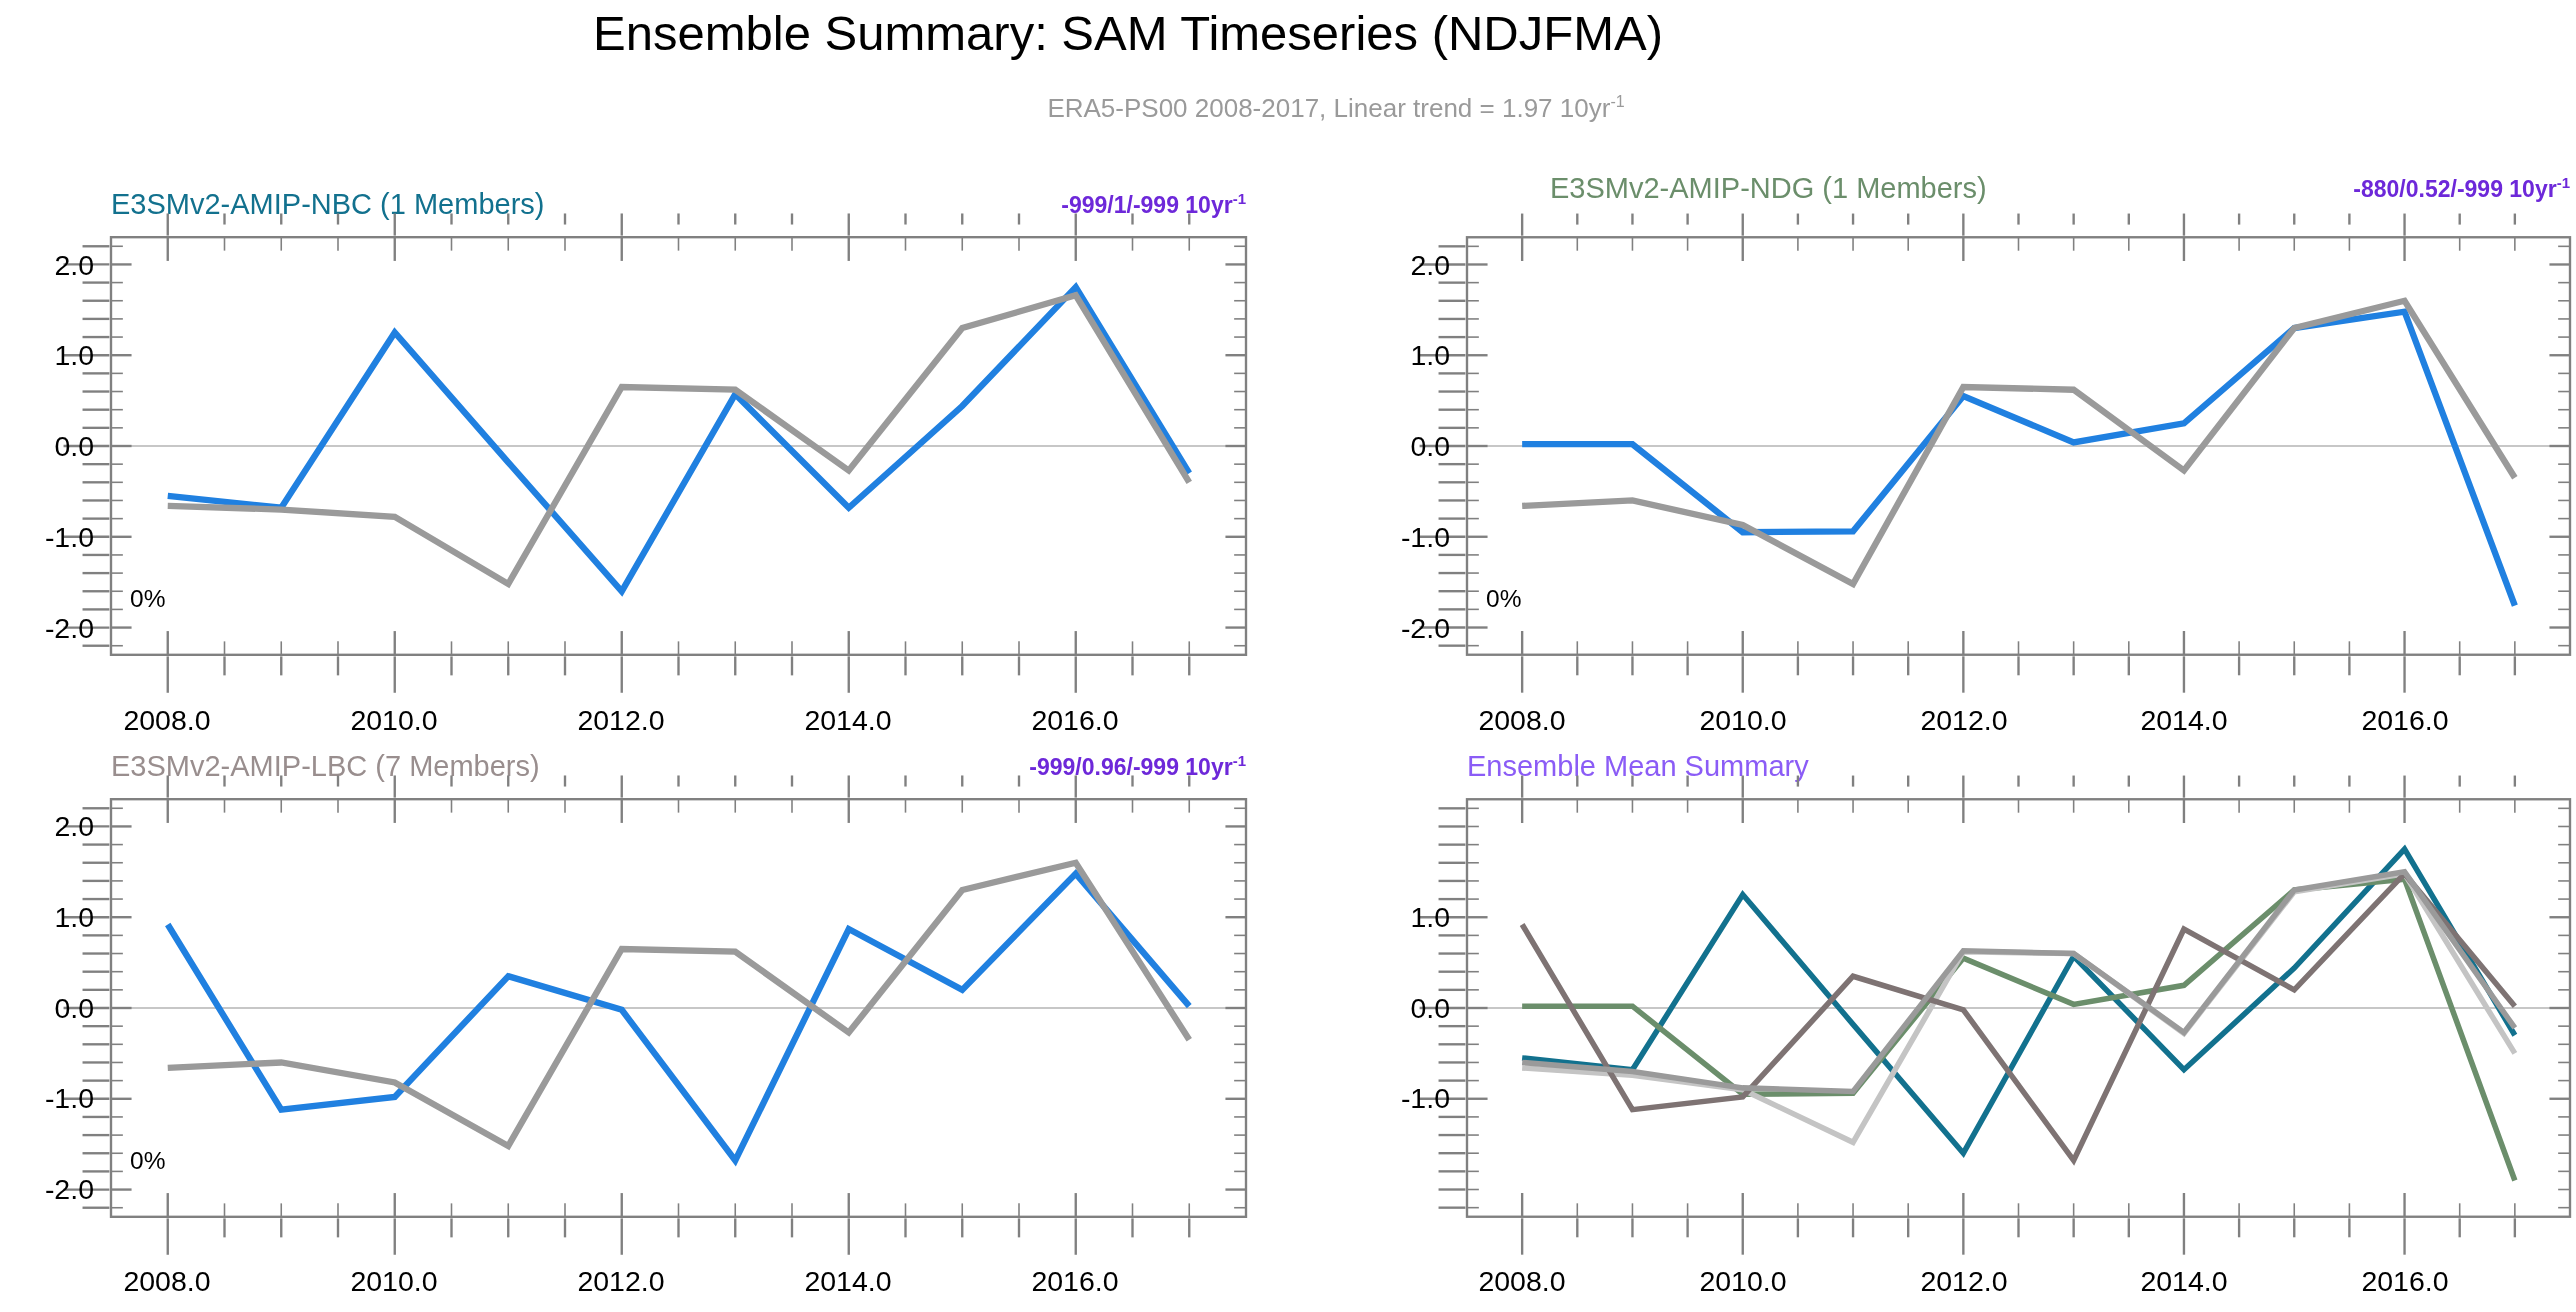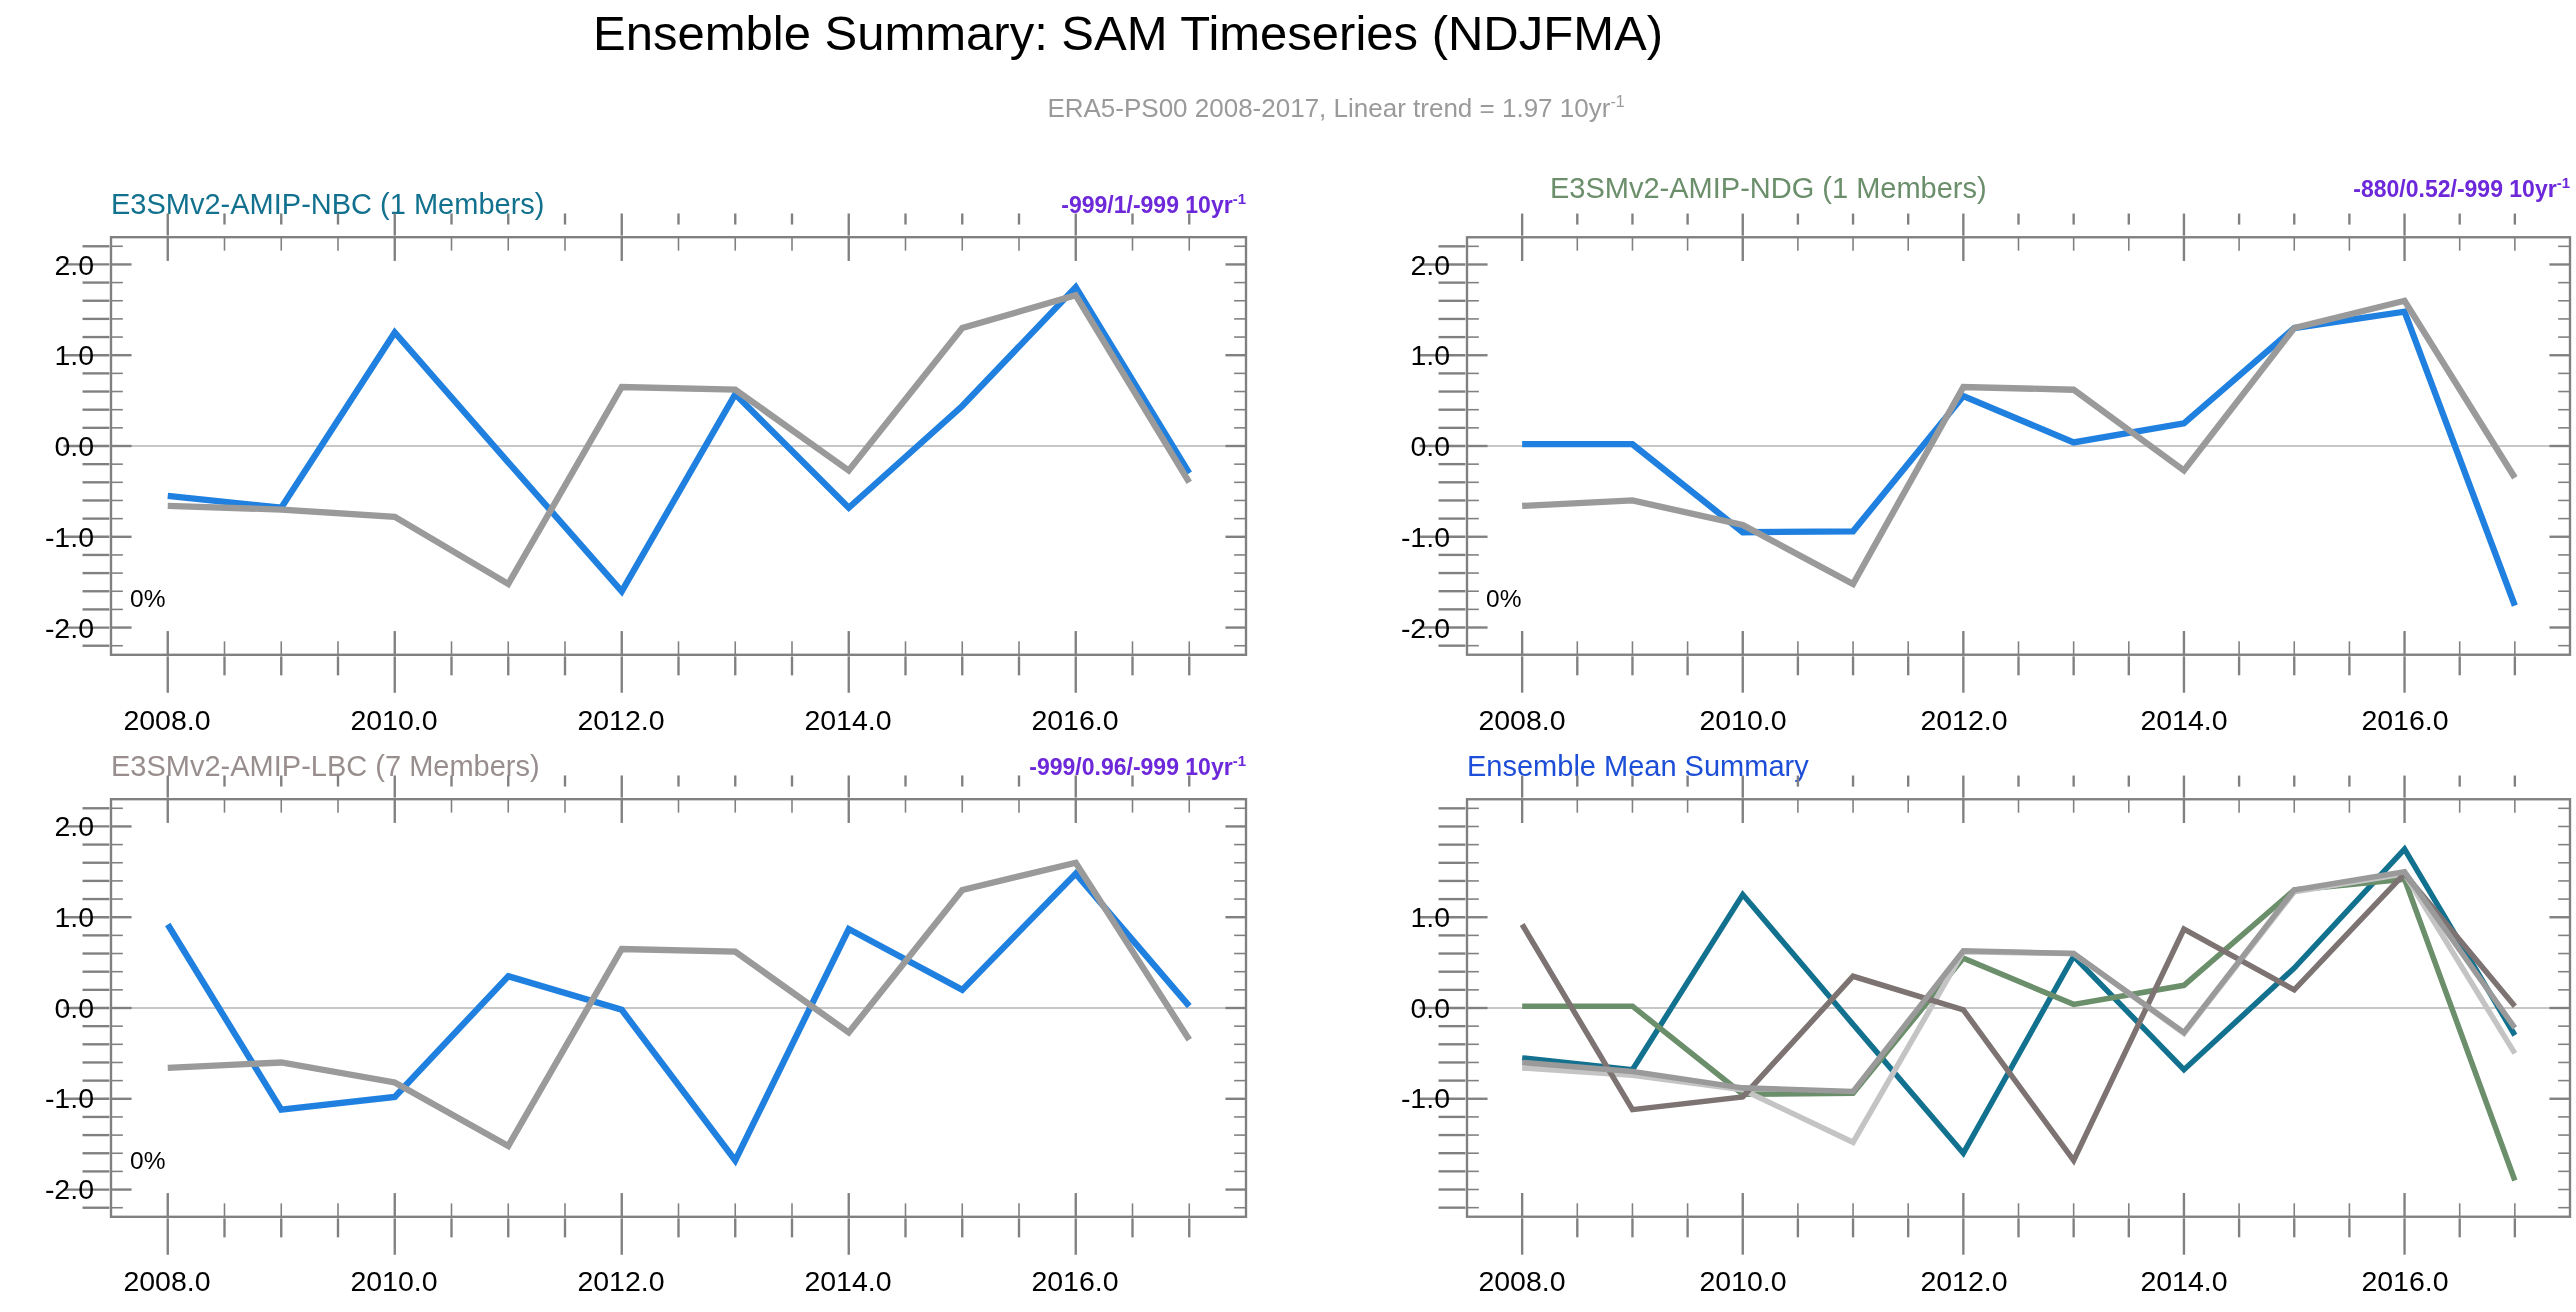--- a/index.html
+++ b/index.html
@@ -571,21 +571,21 @@
       <div class="ytick-label" style="left: -33px; width: 127px; top: 1008px;">0.0</div>
       <div class="ytick-label" style="left: -33px; width: 127px; top: 1098px;">-1.0</div>
       <div class="ytick-label" style="left: -33px; width: 127px; top: 1189px;">-2.0</div>
       <div class="xtick-label" style="left: 167px; top: 1265px;">2008.0</div>
       <div class="xtick-label" style="left: 394px; top: 1265px;">2010.0</div>
       <div class="xtick-label" style="left: 621px; top: 1265px;">2012.0</div>
       <div class="xtick-label" style="left: 848px; top: 1265px;">2014.0</div>
       <div class="xtick-label" style="left: 1075px; top: 1265px;">2016.0</div>
       <div class="pct-label" style="left: 130px; top: 1147px;">0%</div>
       <div class="panel" style="left: 1467px; top: 750px; width: 1103px; height: 562px;">
-        <div class="panel-title" style="color: #1d4ed8; text-align: center;">Ensemble Mean Summary</div>
+        <div class="panel-title" style="color: #8b5cf6; text-align: center;">Ensemble Mean Summary</div>
       </div>
       <div class="plotbox" style="left: 1467px; top: 799px; width: 1103px; height: 418px;">
         <svg class="plotsvg" width="1103" height="418" viewBox="0 0 1395 528">
           <rect x="0" y="0" width="1395" height="528" fill="none" stroke="#808080" stroke-width="3"></rect>
           <line x1="0" x2="1395" y1="264" y2="264" stroke="#b4b4b4" stroke-width="2"></line>
           <line x1="0" x2="15" y1="516.5217391304349" y2="516.5217391304349" stroke="#808080" stroke-width="2"></line>
           <line x1="1395" x2="1380" y1="516.5217391304349" y2="516.5217391304349" stroke="#808080" stroke-width="2"></line>
           <line x1="0" x2="15" y1="493.5652173913044" y2="493.5652173913044" stroke="#808080" stroke-width="2"></line>
           <line x1="1395" x2="1380" y1="493.5652173913044" y2="493.5652173913044" stroke="#808080" stroke-width="2"></line>
           <line x1="0" x2="15" y1="470.60869565217394" y2="470.60869565217394" stroke="#808080" stroke-width="2"></line>

